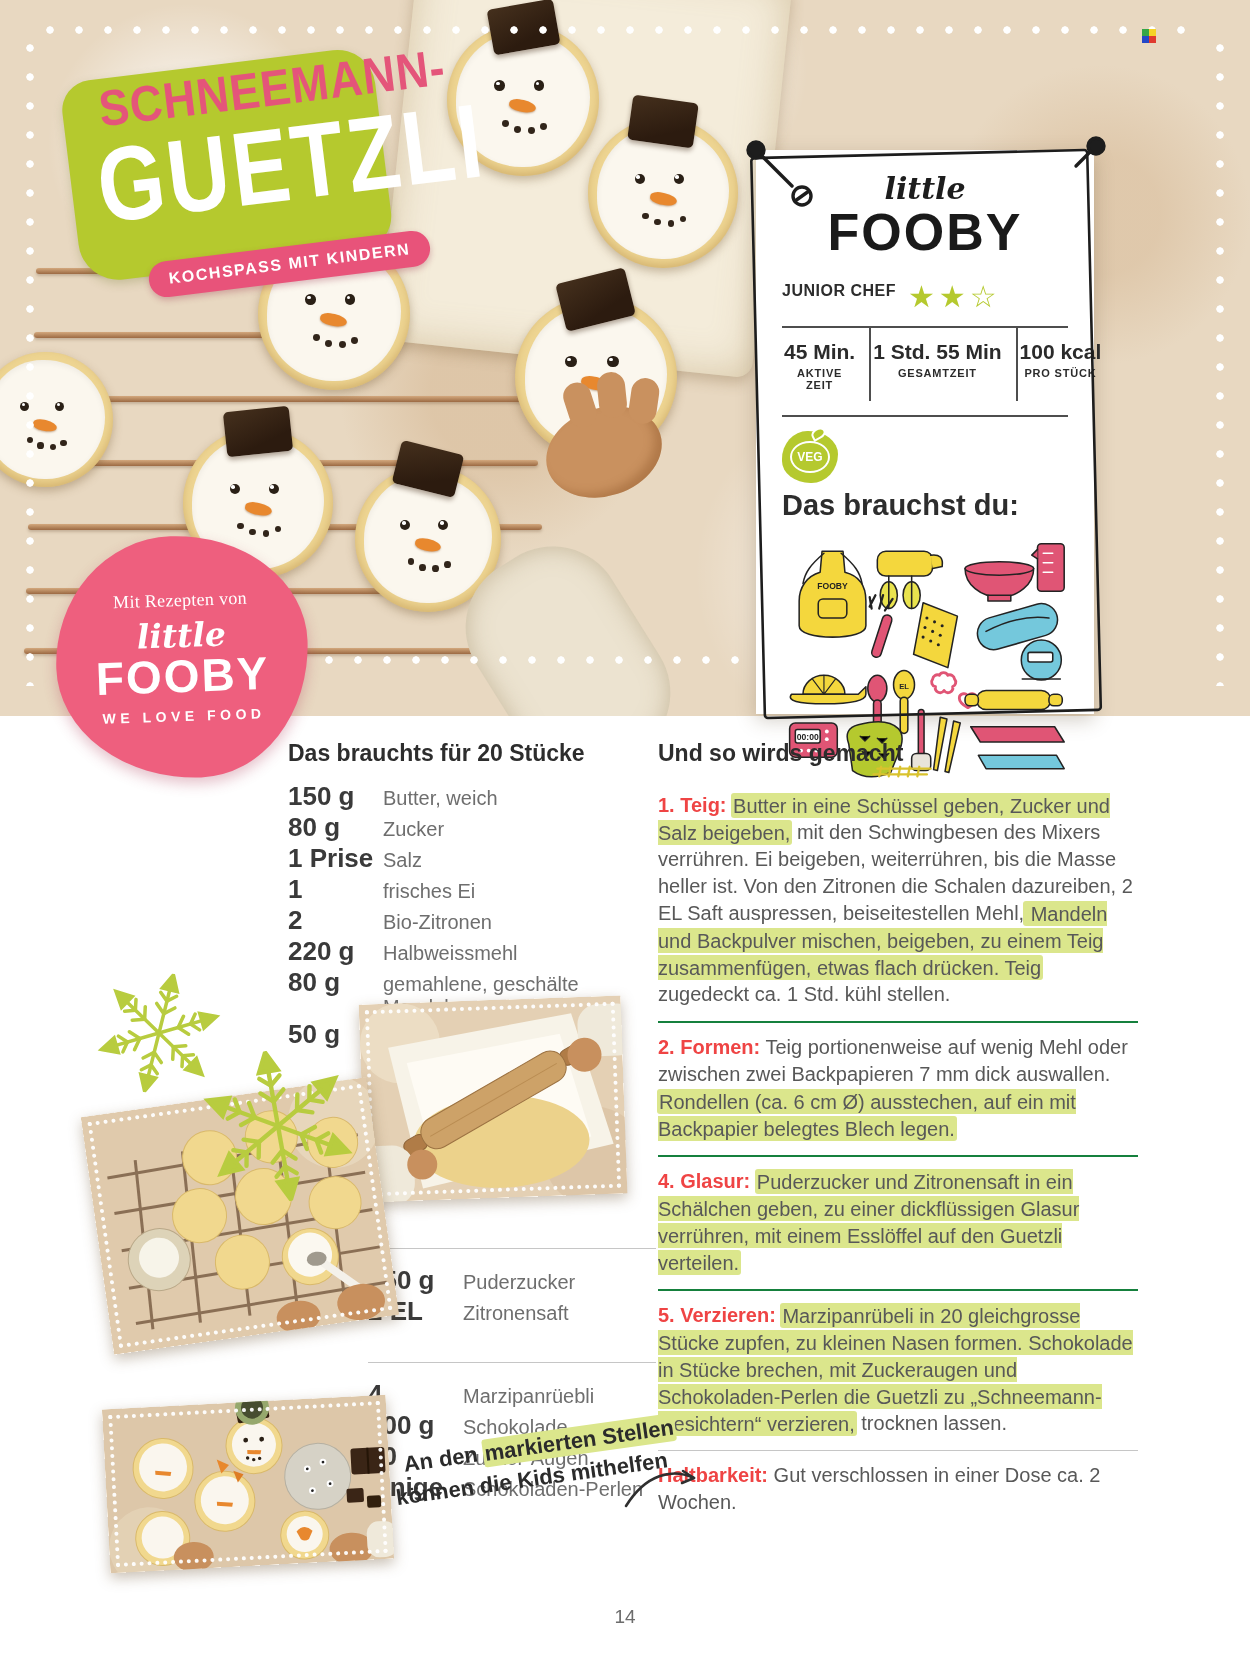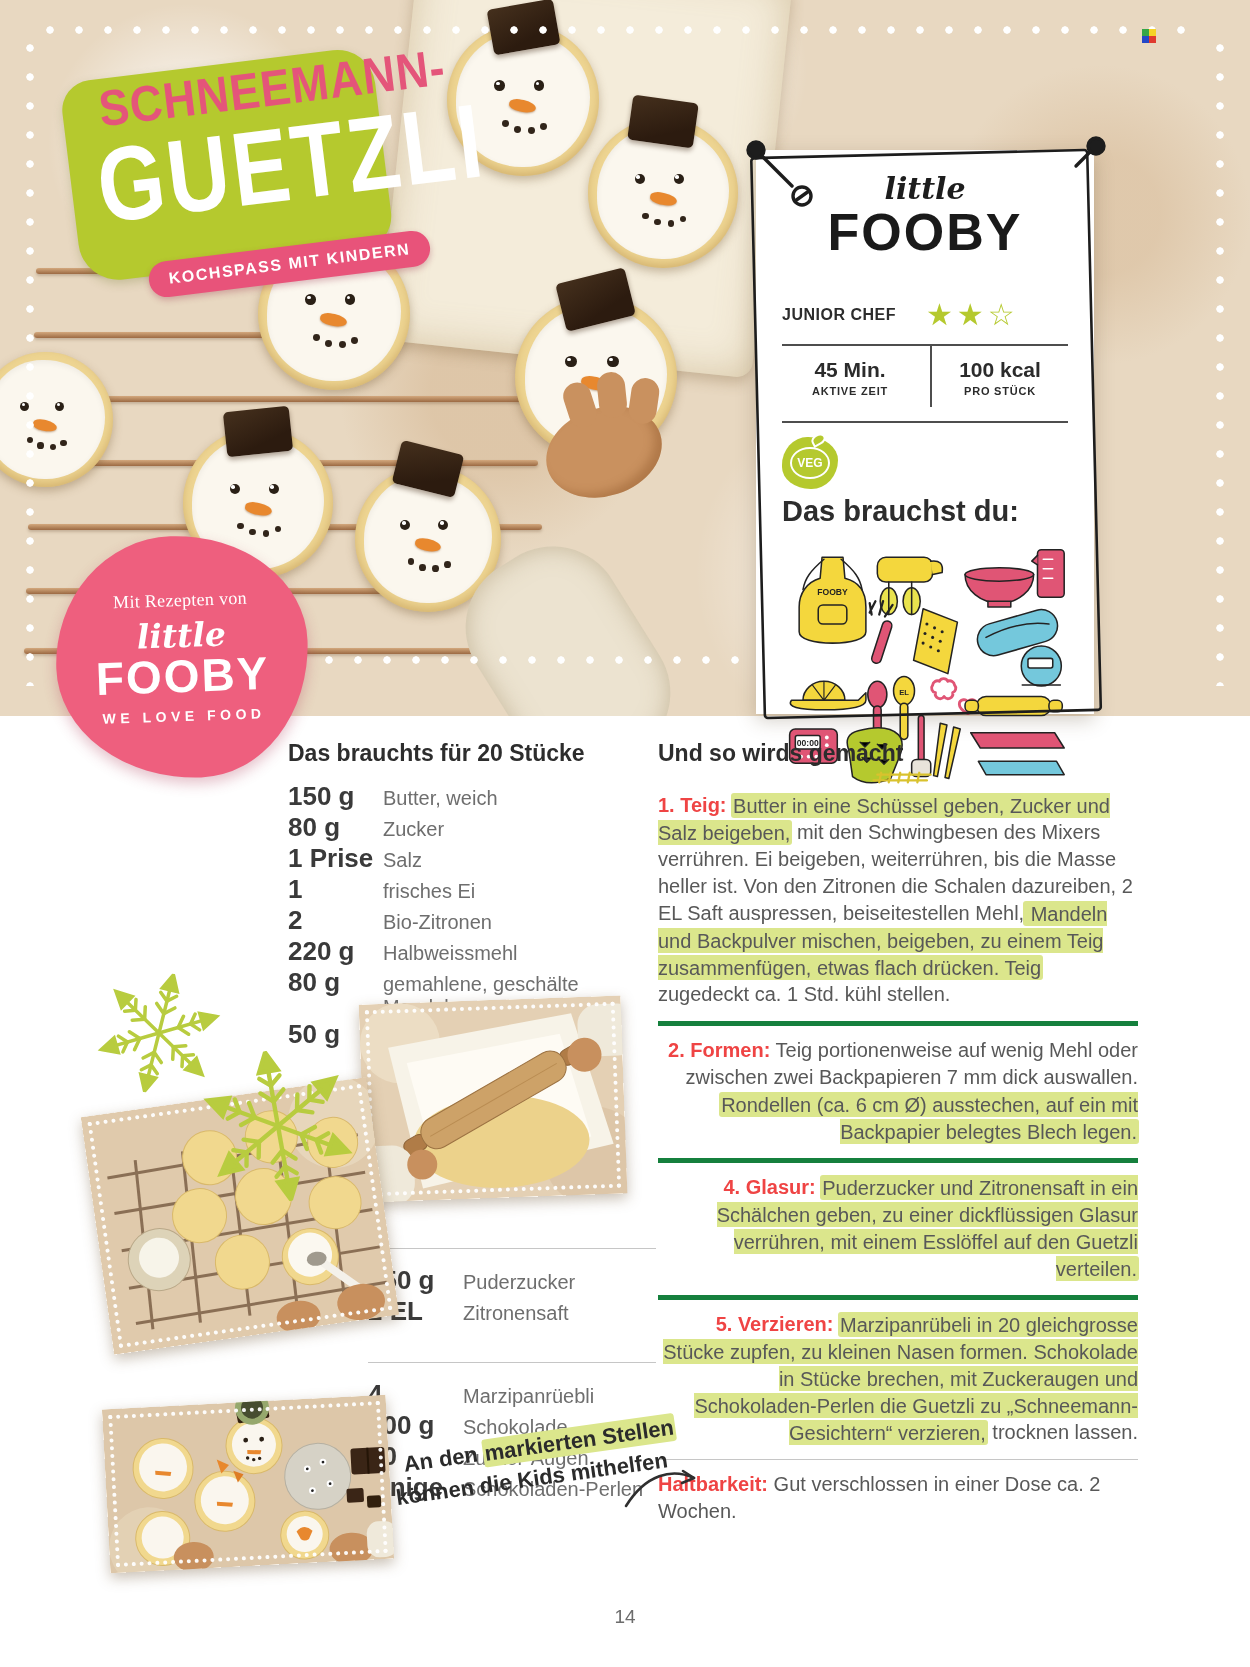--- a/index.html
+++ b/index.html
@@ -70,21 +70,21 @@
     padding:9px 20px;white-space:nowrap;box-shadow:0 3px 6px rgba(150,40,70,.3);}
   
   .card{position:absolute;left:756px;top:150px;width:338px;height:564px;background:#fff;
     box-shadow:0 6px 18px rgba(80,60,30,.25);}
   .card-outline{position:absolute;left:740px;top:132px;width:372px;height:600px;pointer-events:none;}
   .card-inner{position:absolute;inset:0;padding:24px 26px 10px;box-sizing:border-box;}
   .logo-little{text-align:center;font-family:"DejaVu Serif",serif;font-style:italic;
     font-weight:700;font-size:30px;color:#1d1d1d;line-height:1;}
   .logo-fooby{text-align:center;font-size:52px;font-weight:800;letter-spacing:2px;color:#1a1a1a;
     line-height:1;margin-top:2px;}
-  .junior-row{display:flex;align-items:center;gap:30px;margin-top:42px;}
+  .junior-row{display:flex;gap:12px;margin-top:24px;}
   .junior-label{font-size:16px;font-weight:700;letter-spacing:.5px;color:#2c2c2c;}
   .stars{font-size:30px;color:#b5c92e;letter-spacing:4px;line-height:1;}
   .card-divider{border:none;border-top:2px solid #4e4e4e;margin:14px 0 0;}
   .stats{display:flex;align-items:stretch;gap:12px;}
   .stat{flex:1;text-align:center;padding:12px 2px 10px;}
   .stat + .stat{border-left:2px solid #4e4e4e;}
   .stat .v{font-size:21px;font-weight:700;color:#2b2b2b;white-space:nowrap;}
   .stat .l{font-size:11px;font-weight:700;letter-spacing:.8px;color:#2b2b2b;margin-top:3px;}
   .veg{position:relative;width:56px;height:52px;background:#b5c92e;margin:14px 0 2px;
     border-radius:46% 54% 48% 52%/55% 45% 57% 43%;display:flex;align-items:center;justify-content:center;}
@@ -108,21 +108,21 @@
   .ing-col{position:absolute;left:288px;top:740px;width:372px;}
   .col-heading{font-size:23px;font-weight:700;color:#2d2d2d;margin:0 0 14px;}
   .ing-row{display:grid;grid-template-columns:95px 1fr;align-items:baseline;min-height:26.5px;}
   .ing-qty{font-size:26px;font-weight:700;color:#3a3a3a;}
   .ing-name{font-size:20px;color:#6e6e6e;}
   .group2{position:absolute;left:368px;top:1248px;width:288px;}
   .group3{position:absolute;left:368px;top:1362px;width:288px;}
   .group-rule{border:none;border-top:1px solid #c6c6c6;margin:0 0 16px;}
   .instr-col{position:absolute;left:658px;top:740px;width:480px;}
   .step{font-size:20px;line-height:27px;color:#585858;padding:11px 0 13px;}
-  #steps .step + .step{border-top:5px solid #15803d;text-align:right;}
+  #steps .step + .step{border-top:2px solid #15803d;}
   .shelf{border-top:1px solid #c6c6c6;}
   .step-label{font-weight:700;color:#ef4444;}
   .hl{background:#dbe68c;border-radius:3px;padding:1.5px 2px;margin:0 -1px;}
   
   .photo{position:absolute;box-shadow:0 5px 14px rgba(100,75,40,.35);}
   .photo svg{display:block;}
   .photo .dotborder{position:absolute;inset:6px;border:4px dotted rgba(255,255,255,.95);
     pointer-events:none;}
   .photoA{left:362px;top:1000px;width:262px;height:198px;transform:rotate(-2deg);}
   .photoB{left:96px;top:1096px;width:288px;height:240px;transform:rotate(-8deg);}
@@ -254,20 +254,24 @@
     <div class="logo-fooby">FOOBY</div>
     <div class="junior-row">
       <span class="junior-label">JUNIOR CHEF</span>
       <span class="stars">★★☆</span>
     </div>
     <hr class="card-divider">
     <div class="stats">
       <div class="stat">
         <div class="v">45 Min.</div>
         <div class="l">AKTIVE ZEIT</div>
+      </div>
+      <div class="stat" style="flex:1.25">
+        <div class="v">1 Std. 55 Min</div>
+        <div class="l">GESAMTZEIT</div>
       </div>
       <div class="stat">
         <div class="v">100 kcal</div>
         <div class="l">PRO STÜCK</div>
       </div>
     </div>
     <hr class="card-divider">
     <div class="veg">
       <span class="ring">VEG</span>
     </div>

